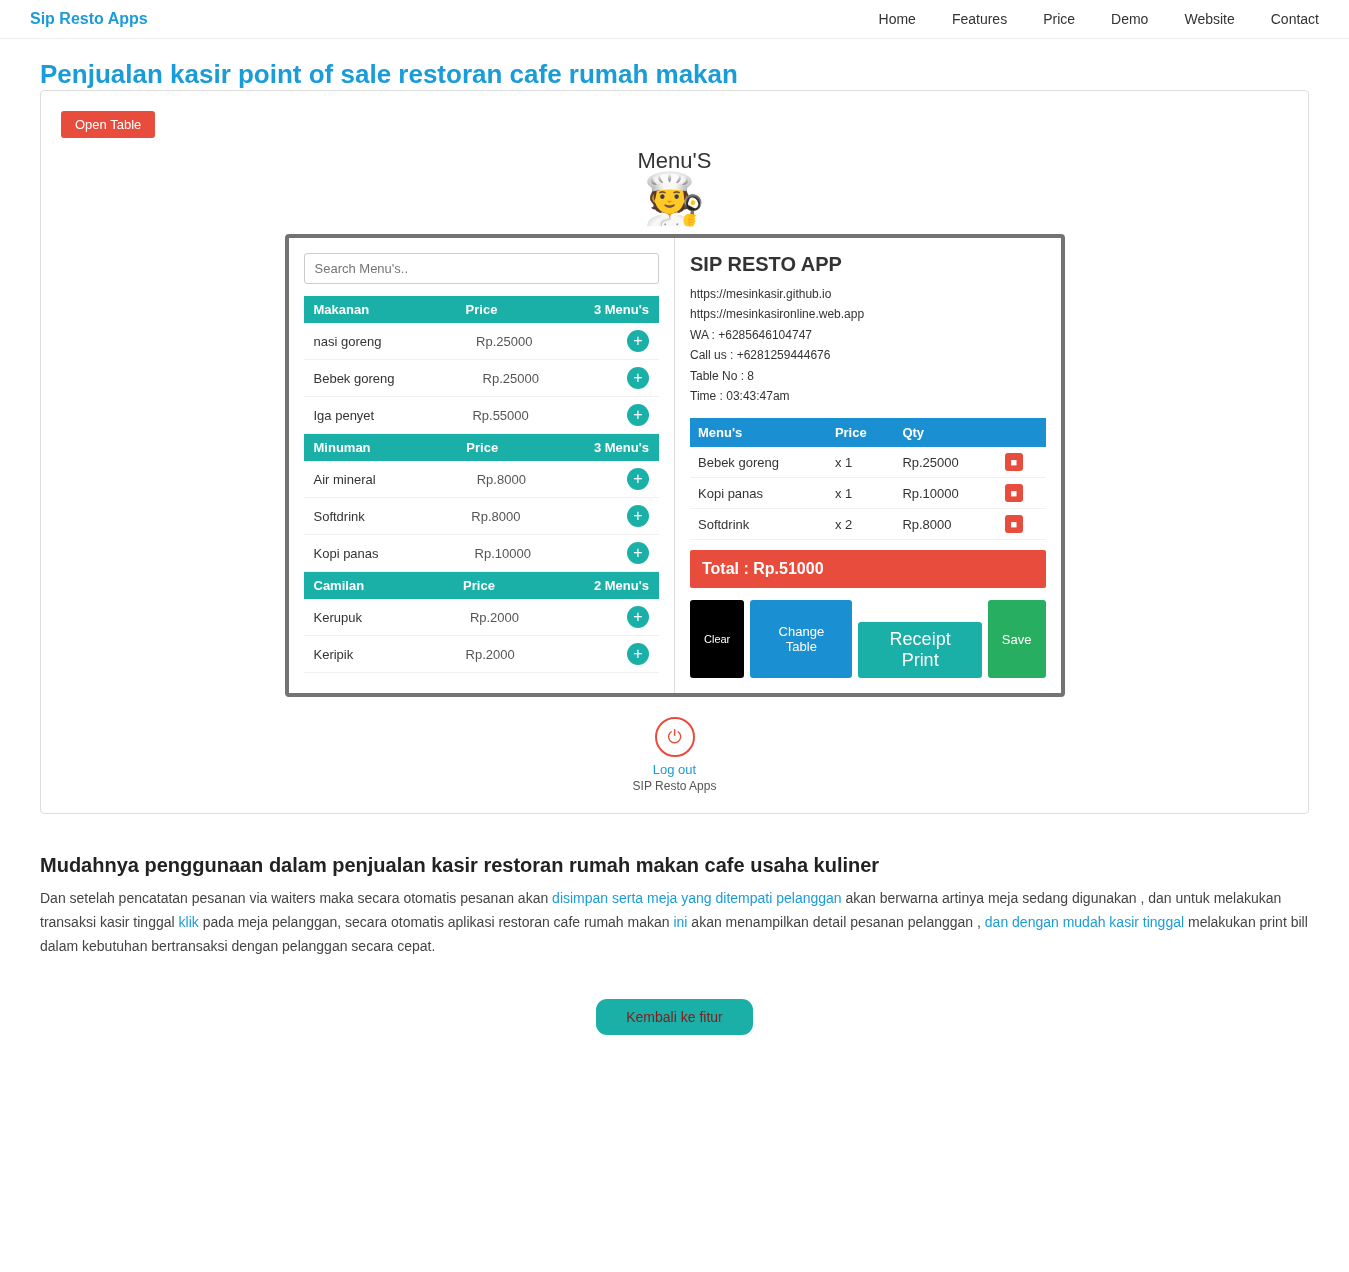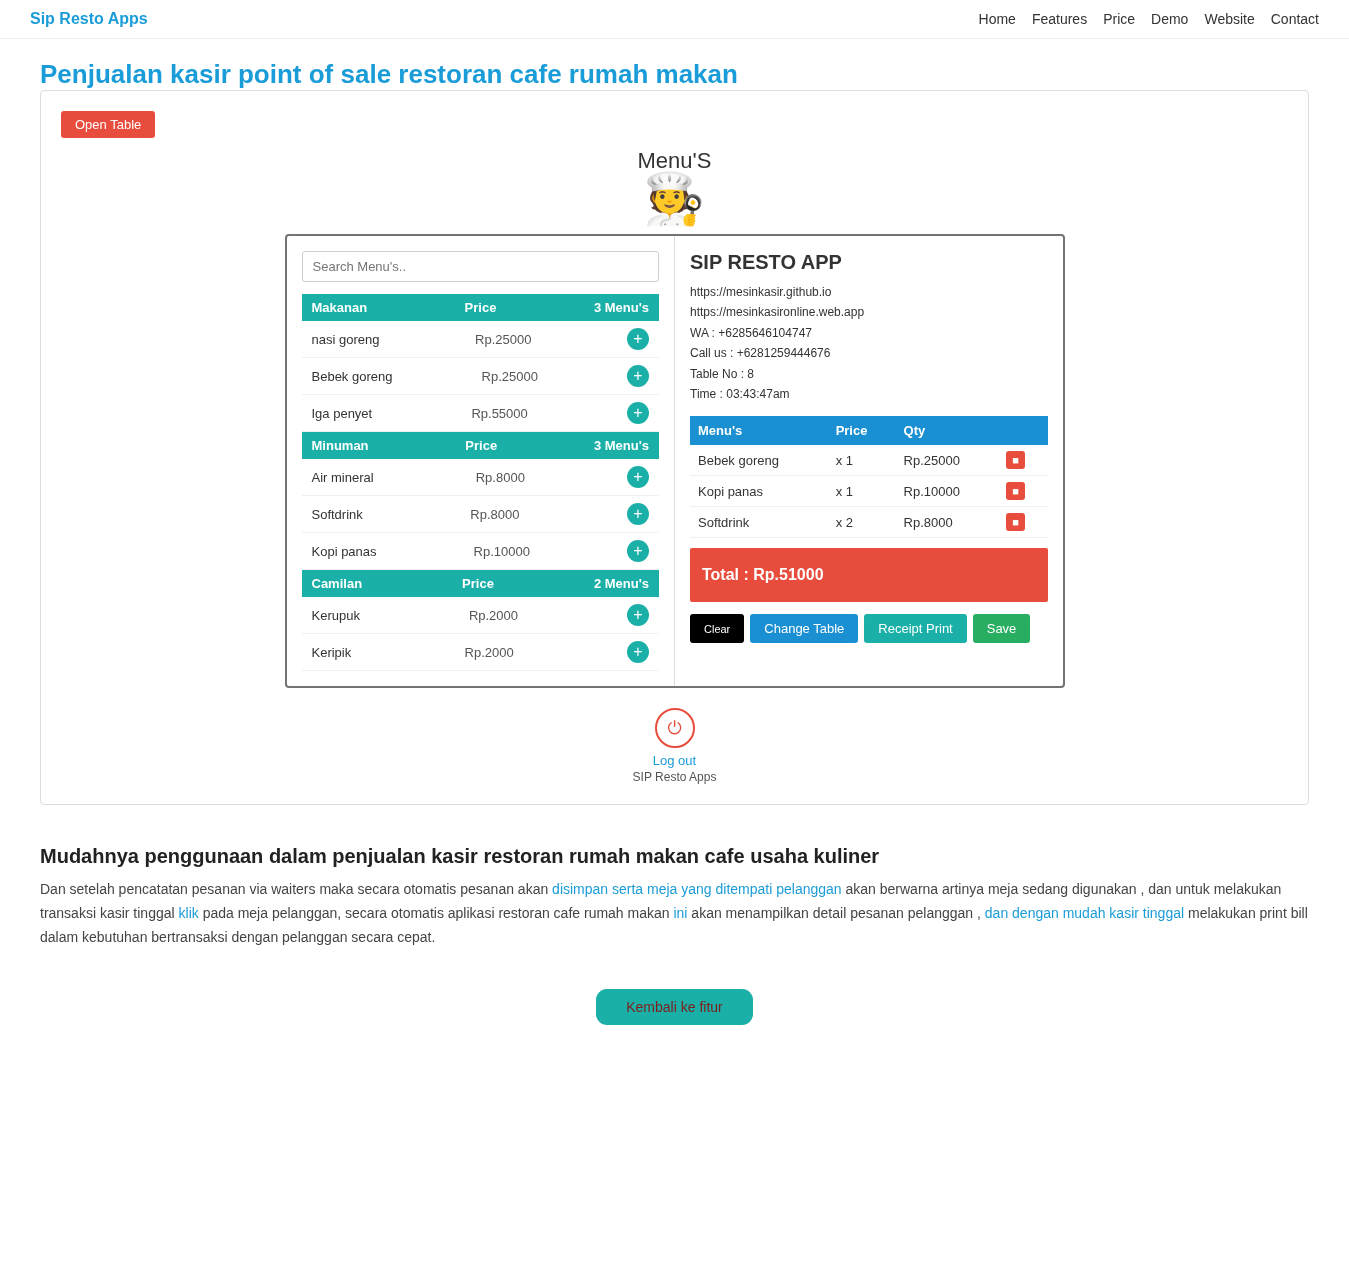--- a/index.html
+++ b/index.html
@@ -4,21 +4,21 @@
   <style>
     * { box-sizing: border-box; margin: 0; padding: 0; }
     body { font-family: Arial, sans-serif; background: #fff; color: #333; font-size: 14px; }
 
     
     nav {
       display: flex; justify-content: space-between; align-items: center;
       padding: 10px 30px; border-bottom: 1px solid #eee;
     }
     .nav-logo { color: #1a9cd8; font-weight: bold; font-size: 16px; }
-    .nav-links { display: flex; gap: 16px; }
+    .nav-links { display: flex; gap: 36px; }
     .nav-links a { text-decoration: none; color: #333; font-size: 14px; }
 
     
     .main-section { padding: 20px 40px; }
     .page-title { color: #1a9cd8; font-size: 26px; font-weight: bold; }
 
     
     .app-window {
       border: 1px solid #ddd; border-radius: 4px; padding: 20px;
       position: relative; background: #fff;
@@ -26,21 +26,21 @@
     .open-table-btn {
       background: #e74c3c; color: #fff; border: none; padding: 6px 14px;
       border-radius: 3px; cursor: pointer; font-size: 13px; margin-bottom: 10px;
     }
     .menu-title-area { text-align: center; margin-bottom: 10px; }
     .menu-title-area h2 { font-size: 22px; color: #333; font-weight: normal; }
     .chef-icon { font-size: 50px; line-height: 1; }
 
     
     .inner-card {
-      border: 2px solid #737373; border-radius: 4px;
+      border: 4px solid #737373; border-radius: 4px;
       display: flex; margin: 0 auto; max-width: 780px;
       overflow: hidden;
     }
 
     
     .left-panel { flex: 1; padding: 15px; border-right: 1px solid #ddd; }
     .search-input {
       width: 100%; padding: 7px 10px; border: 1px solid #ccc;
       border-radius: 3px; font-size: 13px; margin-bottom: 12px;
       color: #999;
@@ -71,29 +71,29 @@
     .order-table { width: 100%; border-collapse: collapse; margin-bottom: 10px; }
     .order-table thead tr { background: #1a8fd1; color: #fff; }
     .order-table thead th { padding: 7px 8px; text-align: left; font-size: 13px; }
     .order-table tbody tr { border-bottom: 1px solid #f0f0f0; }
     .order-table tbody td { padding: 6px 8px; font-size: 13px; }
     .remove-btn {
       background: #e74c3c; color: #fff; border: none; padding: 3px 6px;
       border-radius: 3px; cursor: pointer; font-size: 11px;
     }
     .total-row {
-      background: #e74c3c; color: #fff; padding: 18px 12px;
+      background: #e74c3c; color: #fff; padding: 10px 12px;
       font-size: 16px; border-radius: 2px; margin-bottom: 12px;
     }
     .total-row span { font-weight: bold; }
 
     .action-btns { display: flex; gap: 6px; }
     .btn-clear { background: #000000; color: #fff; border: none; padding: 7px 14px; border-radius: 3px; cursor: pointer; font-size: 11px; }
     .btn-change { background: #1a8fd1; color: #fff; border: none; padding: 7px 14px; border-radius: 3px; cursor: pointer; font-size: 13px; }
-    .btn-receipt { background: #1ab0a8; color: #fff; border: none; padding: 7px 14px; border-radius: 3px; cursor: pointer; font-size: 13px; }
+    .btn-receipt { background: #1ab0a8; color: #fff; border: none; padding: 7px 14px; border-radius: 3px; cursor: pointer; font-size: 18px; margin-top: 22px; }
     .btn-save { background: #27ae60; color: #fff; border: none; padding: 7px 14px; border-radius: 3px; cursor: pointer; font-size: 13px; }
 
     
     .logout-area { text-align: center; margin-top: 20px; }
     .power-btn {
       width: 40px; height: 40px; border-radius: 50%;
       border: 2px solid #e74c3c; background: #fff;
       display: inline-flex; align-items: center; justify-content: center;
       cursor: pointer; color: #e74c3c; font-size: 18px;
     }

